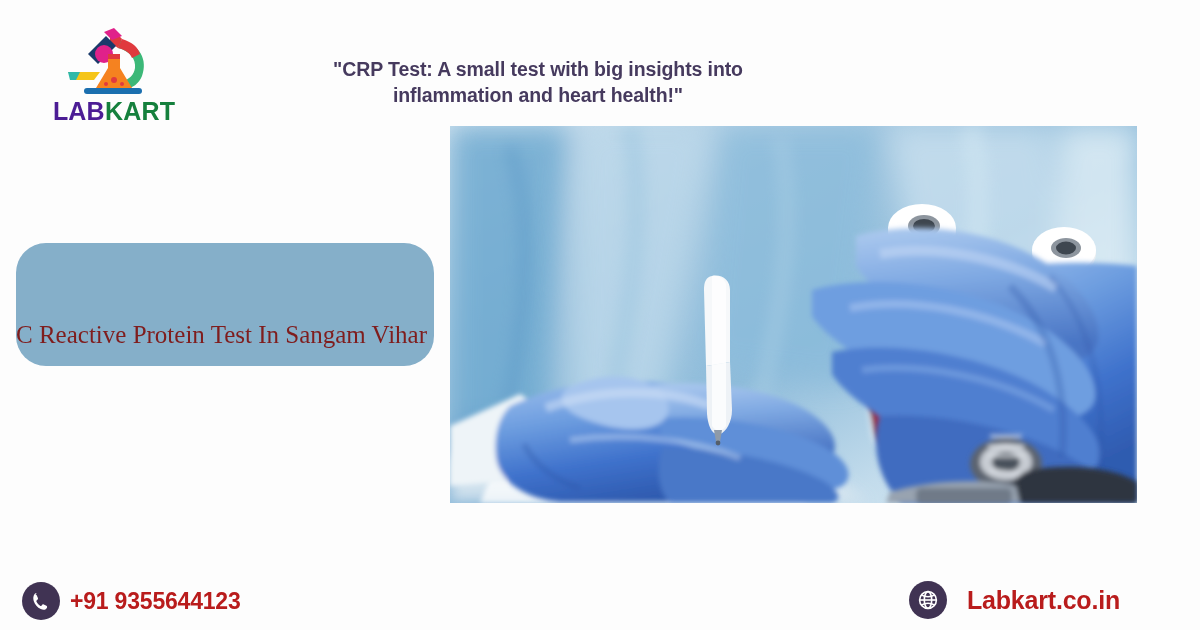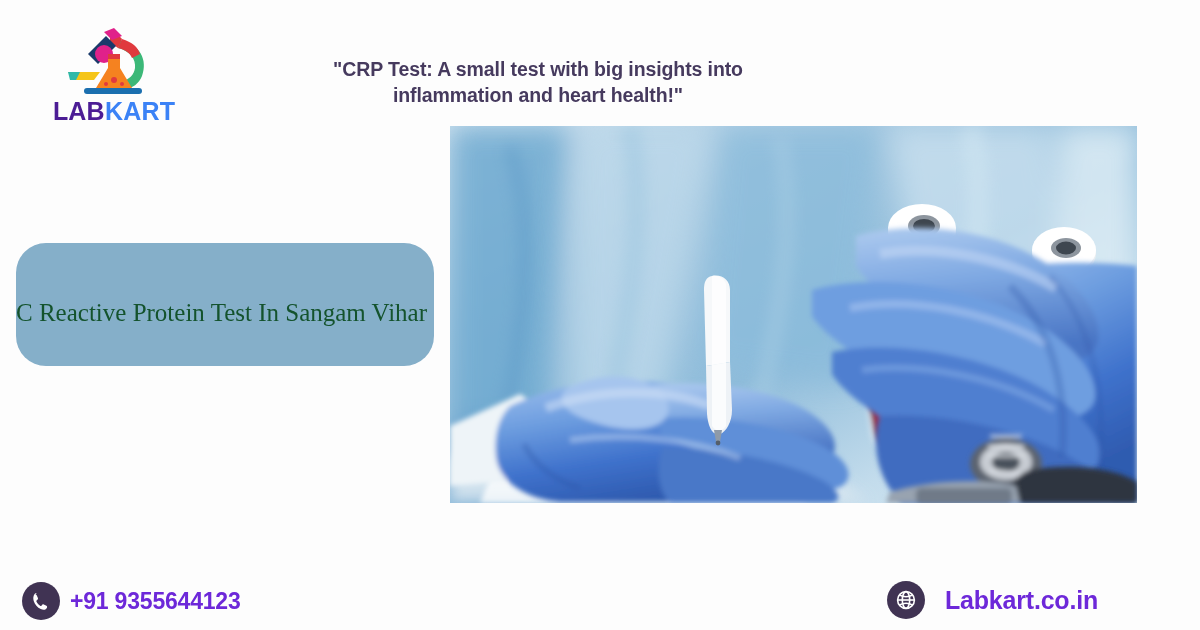--- a/index.html
+++ b/index.html
@@ -41,21 +41,21 @@
     top: 70px;
     width: 132px;
     text-align: center;
     font-size: 25px;
     font-weight: 700;
     letter-spacing: 0.2px;
     line-height: 30px;
     white-space: nowrap;
   }
   .wm-lab { color: #4c1d95; }
-  .wm-kart { color: #3b82f6; }
+  .wm-kart { color: #15803d; }
 
   
   .headline {
     position: absolute;
     left: 300px;
     top: 56px;
     width: 476px;
     text-align: center;
     color: #463a5e;
     font-size: 19.5px;
@@ -71,27 +71,27 @@
     top: 243px;
     width: 418px;
     height: 123px;
     background: #85afc9;
     border-radius: 30px;
     box-sizing: border-box;
   }
   .title-pill-text {
     position: absolute;
     left: 0;
-    top: 54px;
+    top: 76px;
     width: 336px;
     text-align: center;
     font-family: "Liberation Serif", serif;
     font-size: 25px;
     font-weight: 400;
-    color: #14532d;
+    color: #7f1d1d;
     line-height: 32px;
     white-space: nowrap;
   }
 
   
   .photo {
     position: absolute;
     left: 450px;
     top: 126px;
     width: 687px;
@@ -115,29 +115,29 @@
     width: 38px;
     height: 38px;
     border-radius: 50%;
     background: #403353;
     display: flex;
     align-items: center;
     justify-content: center;
     flex: none;
   }
   .footer-text {
-    color: #6d28d9;
+    color: #b91c1c;
     font-size: 23px;
     font-weight: 700;
     letter-spacing: -0.2px;
     white-space: nowrap;
   }
   .footer-site {
     position: absolute;
-    right: 102px;
+    right: 80px;
     top: 578px;
     height: 44px;
     display: flex;
     align-items: center;
     gap: 20px;
   }
   .footer-site .footer-text { font-size: 25px; }
 </style>
 </head>
 <body>

